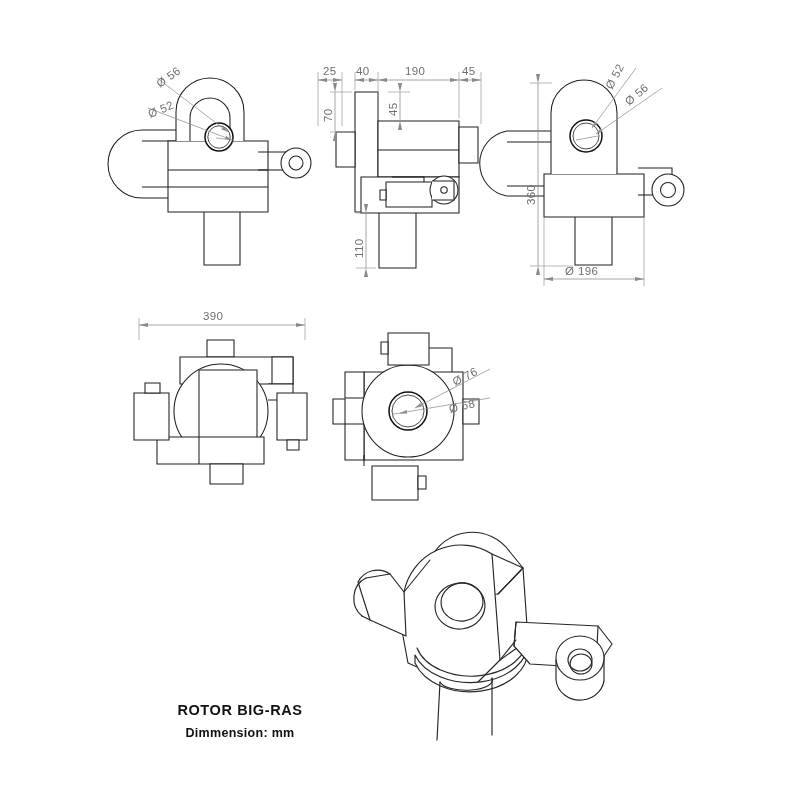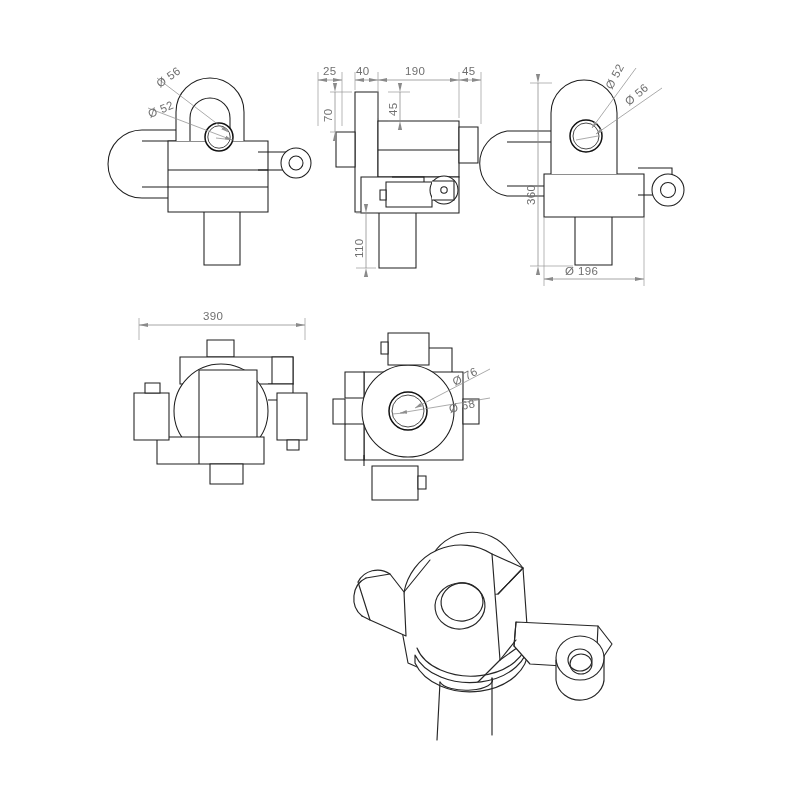--- a/index.html
+++ b/index.html
@@ -426,14 +426,18 @@
       <ellipse class="iso fillwhite" cx="580" cy="658" rx="24" ry="22"></ellipse>
       <ellipse class="iso" cx="580" cy="660" rx="12" ry="11"></ellipse>
       <ellipse class="iso" cx="581" cy="664" rx="11" ry="10"></ellipse>
 
       <path class="iso" d="M500,660 L516,640"></path>
       <path class="iso fillwhite" d="M498,594 L523,568"></path>
     </g>
 
   </svg>
 
+  <div class="caption-block">
+    <div class="caption-title">ROTOR BIG-RAS</div>
+    <div class="caption-sub">Dimmension: mm</div>
+  </div>
 
 </div>
 
 </body></html>

